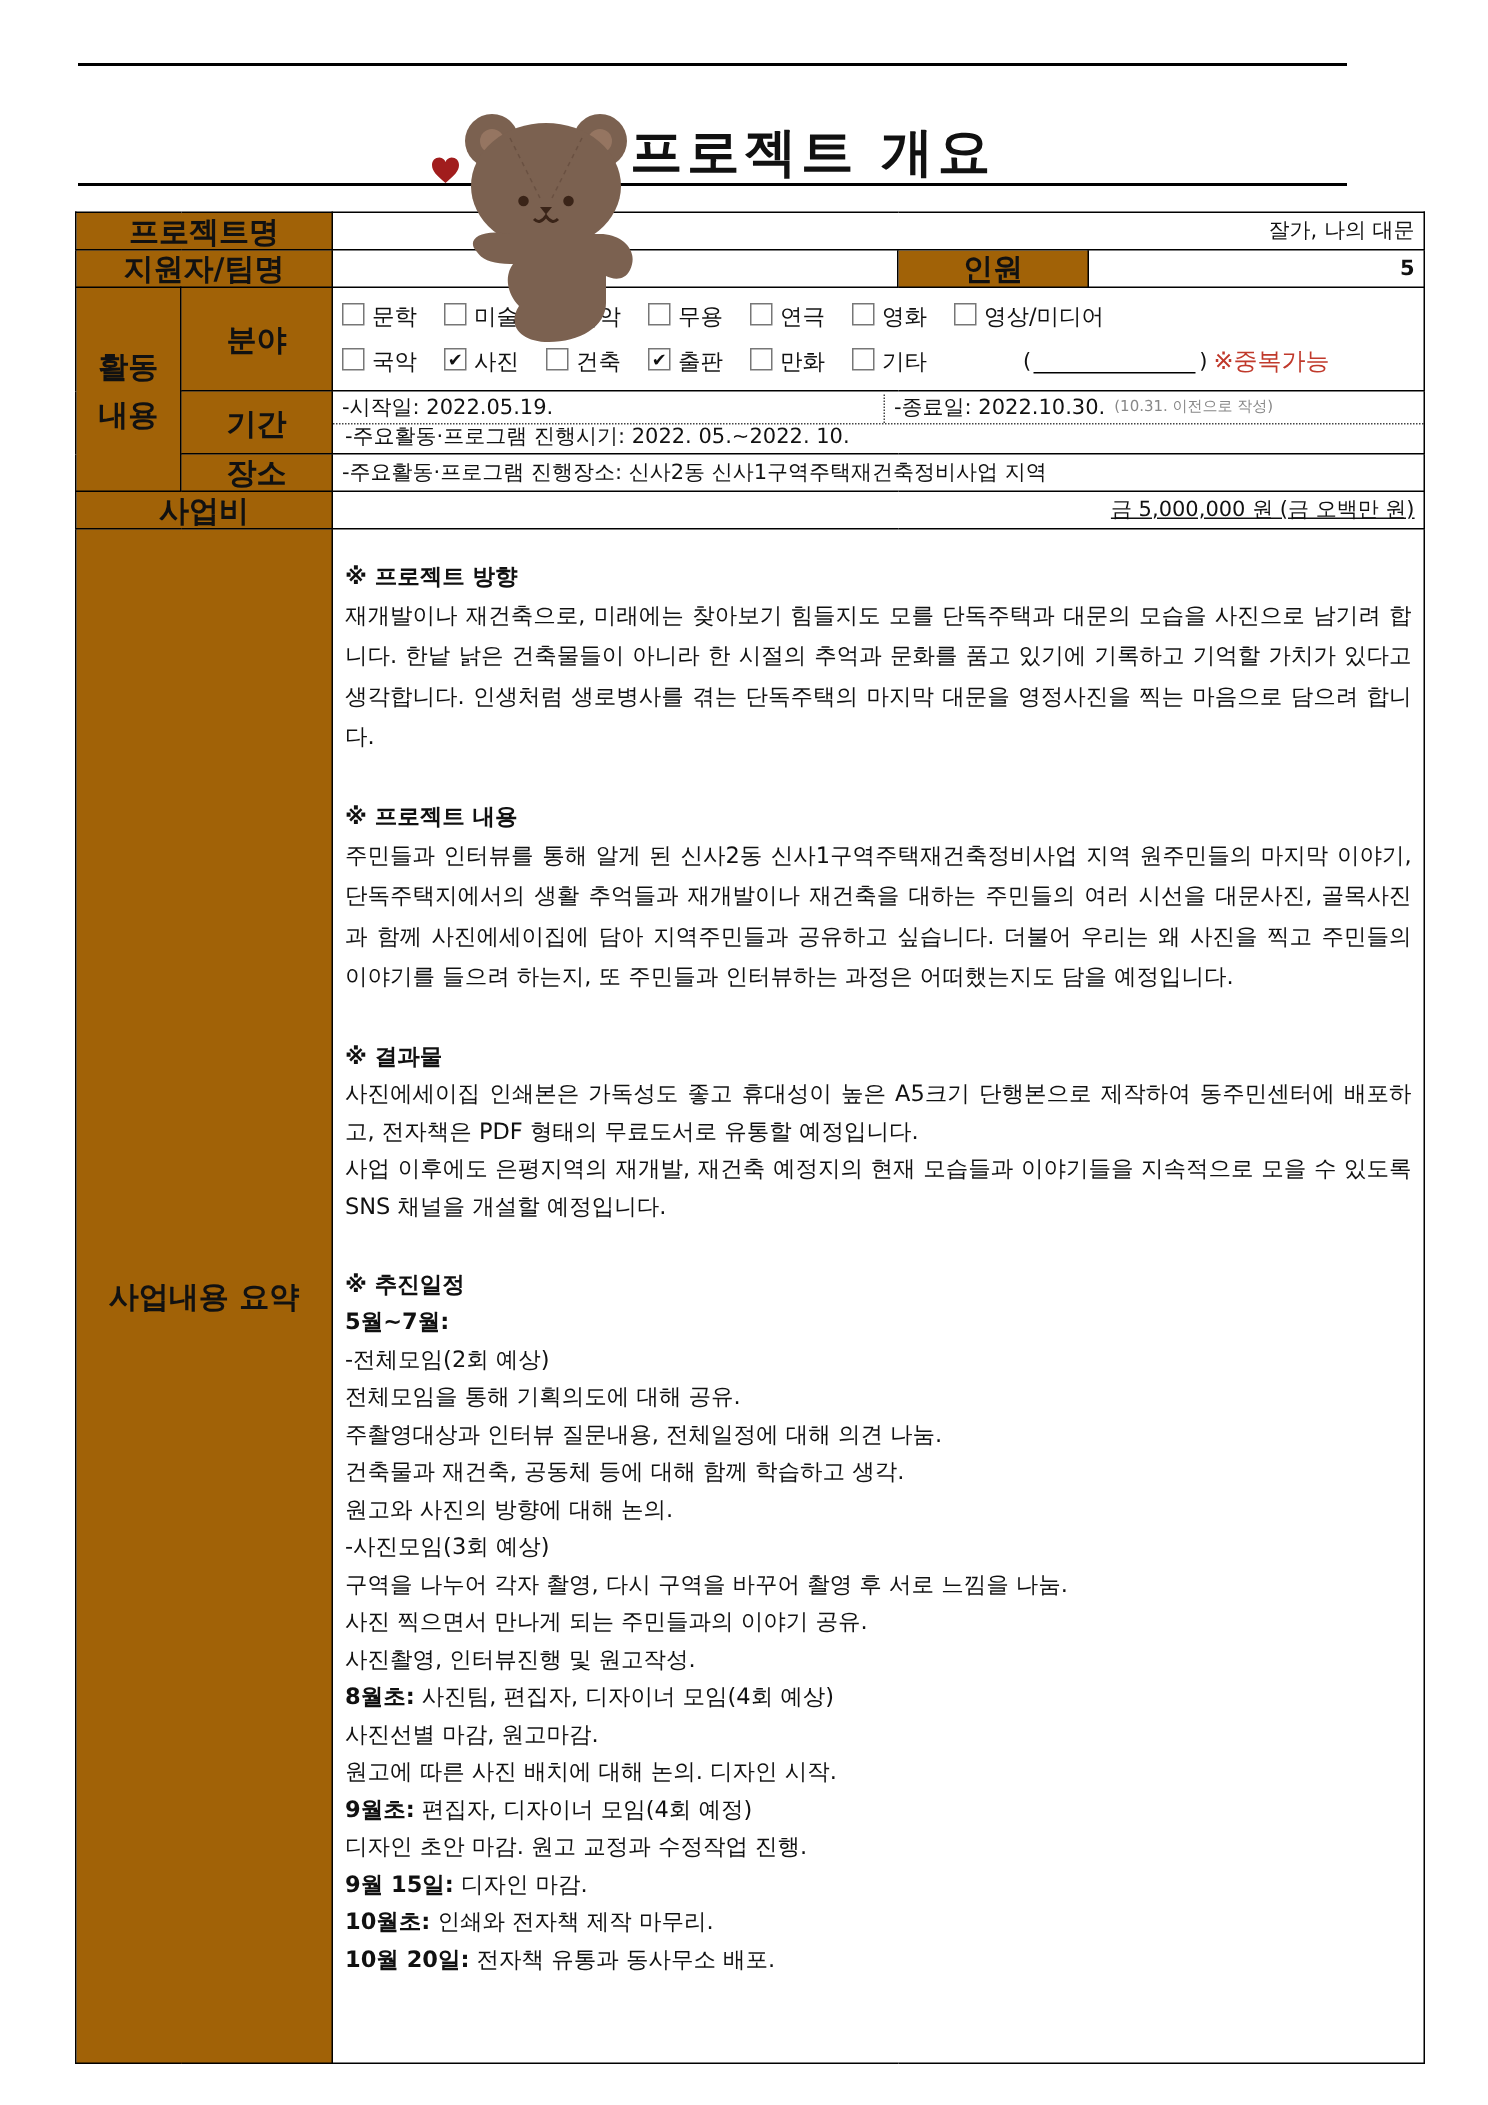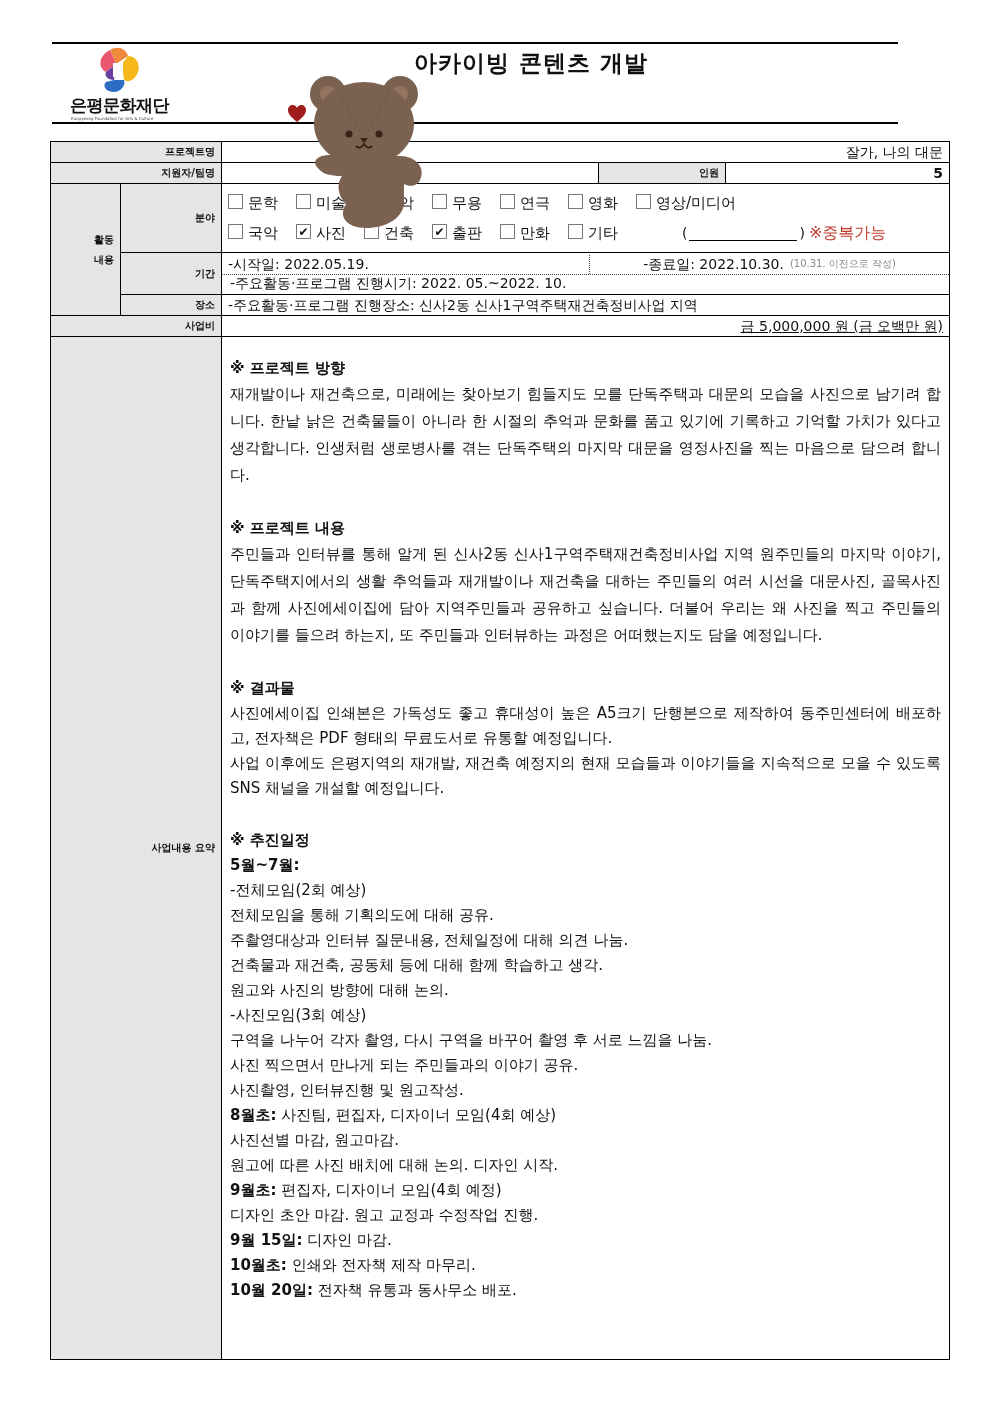--- a/index.html
+++ b/index.html
@@ -9,64 +9,52 @@
   .header { position: absolute; left: 52px; top: 42px; width: 846px; height: 82px; border-top: 2px solid #000; border-bottom: 2px solid #000; }
   .logo { position: absolute; left: 10px; top: 2px; width: 120px; height: 76px; }
   .logo-mark { position: absolute; left: 30px; top: 0; width: 50px; height: 50px; }
   .logo-name { position: absolute; left: 8px; top: 48px; font-size: 17px; font-weight: bold; letter-spacing: -0.5px; color: #111; white-space: nowrap; }
   .logo-sub { position: absolute; left: 9px; top: 70px; font-size: 4px; color: #444; white-space: nowrap; }
   .title-1 { position: absolute; left: 362px; top: 4px; font-size: 23px; font-weight: bold; letter-spacing: 1px; white-space: nowrap; }
   .title-2 { position: absolute; left: 368px; top: 34px; font-size: 35px; font-weight: bold; letter-spacing: 3px; white-space: nowrap; }
 
   table.main { position: absolute; left: 50px; top: 141px; width: 899px; border-collapse: collapse; table-layout: fixed; font-size: 14px; }
   table.main td { border: 1px solid #000; padding: 0 6px; vertical-align: middle; line-height: 1.2; }
-  .lbl { background: #e5e5e5; text-align: right; font-weight: bold; font-size: 10px; }
+  .lbl { background: #a16207; text-align: center; font-weight: bold; font-size: 20px; }
   .center { text-align: right; }
   .bold { font-weight: bold; }
   .u { text-decoration: underline; }
 
   .cbrow { display: flex; align-items: center; height: 30px; white-space: nowrap; }
   .cb { display: inline-flex; align-items: flex-start; margin-right: 18px; font-size: 15px; }
   .box { width: 15px; height: 15px; border: 1px solid #777; background: #fff; margin-right: 5px; display: inline-flex; align-items: center; justify-content: center; font-size: 12px; line-height: 1; color: #111; }
   .other-field { display: inline-block; width: 108px; border-bottom: 1px solid #000; height: 16px; margin: 0 2px; }
   .dup-note { color: #c0392b; font-size: 16px; margin-left: 4px; }
 
   .period-cell { padding: 0 !important; }
   .period-top { display: flex; height: 20px; border-bottom: 1px dotted #444; }
   .period-start { width: 368px; padding: 0 6px; display: flex; align-items: center; border-right: 1px dotted #444; }
-  .period-end { flex: 1; padding: 0 6px; display: flex; align-items: center; justify-content: center; }
+  .period-end { flex: 1; padding: 0 6px; display: flex; align-items: center; }
   .period-note { font-size: 10px; color: #888; margin-left: 6px; }
   .period-bottom { height: 18px; padding: 0 8px; display: flex; align-items: center; }
 
   .summary { padding: 18px 8px 20px 8px !important; vertical-align: top !important; font-size: 15px; }
   .sec-title { font-weight: bold; line-height: 26px; }
   .para { line-height: 27px; text-align: justify; text-justify: inter-character; }
   .gap { height: 26px; }
   .line { line-height: 25px; white-space: nowrap; }
 
   .bear { position: absolute; left: 300px; top: 72px; width: 130px; height: 160px; }
   .heart { position: absolute; left: 287px; top: 104px; width: 20px; height: 20px; }
 </style>
 </head>
 <body>
 
 <div class="header">
-  <div class="logo">
-    <svg class="logo-mark" viewBox="0 0 50 50">
-      <path d="M18 4 C26 -1 34 3 36 10 L24 18 Z" fill="#f08a3c"></path>
-      <path d="M36 10 C46 10 50 22 44 30 C40 36 34 36 32 34 L30 18 Z" fill="#f6b81c"></path>
-      <path d="M18 4 L24 18 L14 26 C6 22 6 10 18 4 Z" fill="#e8566f"></path>
-      <path d="M14 26 L24 18 L22 34 C16 34 12 30 14 26 Z" fill="#6a3fa0"></path>
-      <path d="M22 34 L32 34 C34 40 28 46 22 46 C14 46 10 40 14 36 Z" fill="#2b6cc4"></path>
-      <rect x="21" y="17" width="10" height="14" fill="#ffffff"></rect>
-    </svg>
-    <div class="logo-name">은평문화재단</div>
-    <div class="logo-sub">Eunpyeong Foundation for Arts &amp; Culture</div>
-  </div>
-  <div class="title-1">아카이빙 콘텐츠 개발</div>
+  <div class="title-2">프로젝트 개요</div>
 </div>
 
 <table class="main">
   <colgroup>
     <col style="width:70px">
       <col style="width:101px">
       <col style="width:276px">
       <col style="width:101px">
       <col style="width:127px">
       <col style="width:224px">

